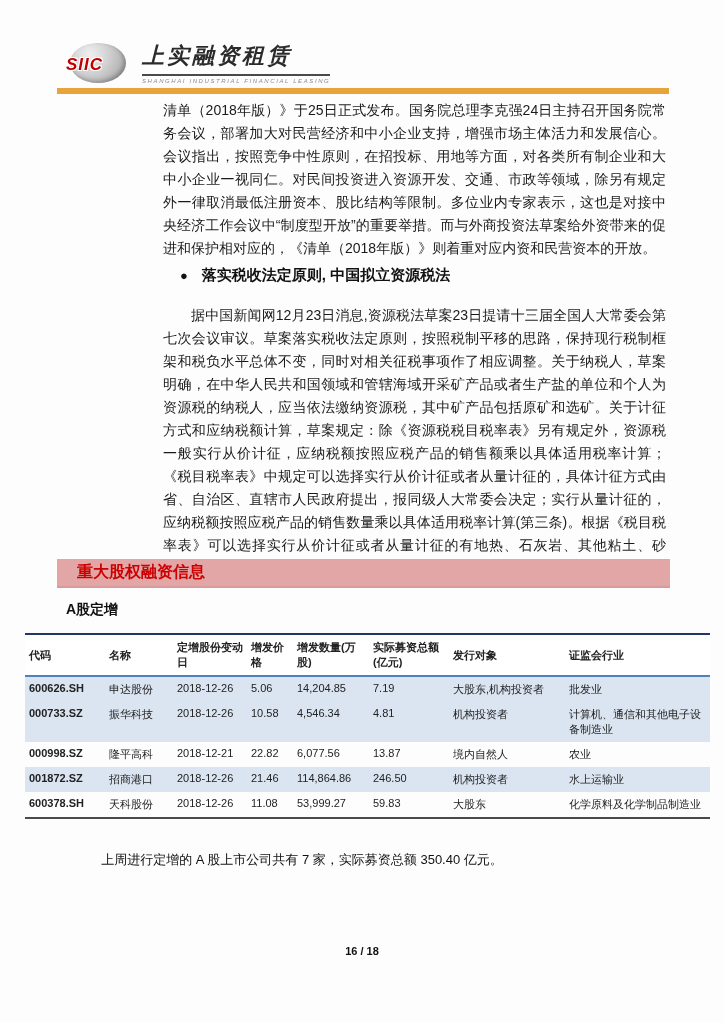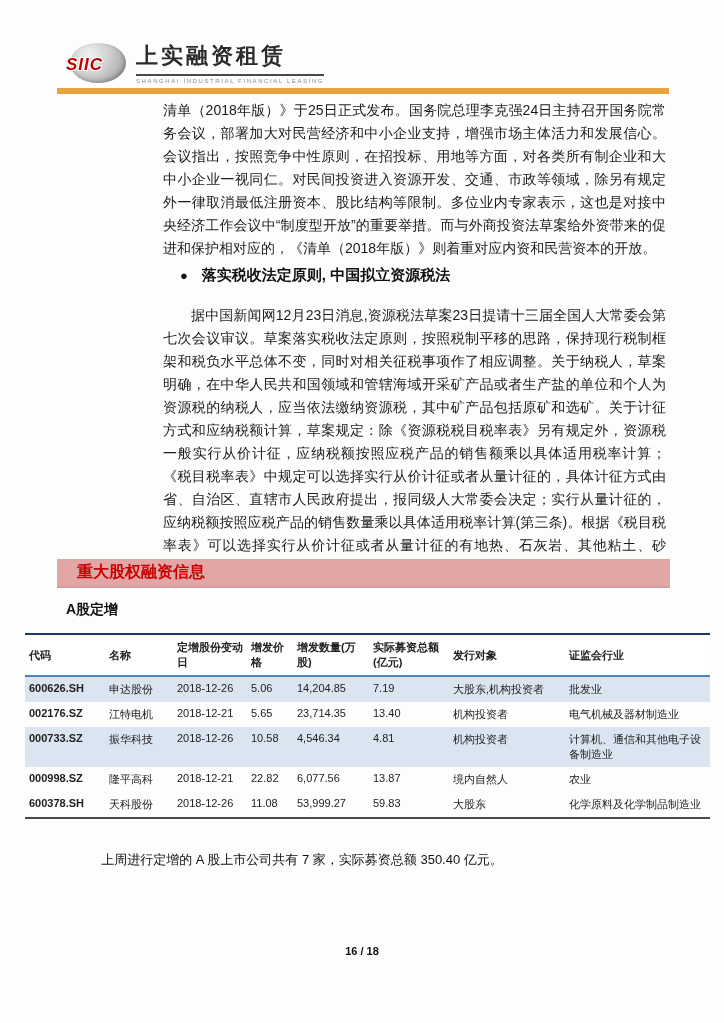--- a/index.html
+++ b/index.html
@@ -20,21 +20,21 @@
     background:radial-gradient(circle at 35% 28%, #f0f0f0 0%, #d2d2d2 40%, #9b9b9b 100%);
     box-shadow:inset -2px -2px 4px rgba(0,0,0,.25);
   }
   .logo-siic {
     position:absolute; left:-4px; top:12px;
     font-style:italic; font-weight:bold; font-size:17px; letter-spacing:1px;
     color:#c00000;
     text-shadow:1px 1px 0 #fff, -1px -1px 0 #fff, 1px -1px 0 #fff, -1px 1px 0 #fff;
     text-align:center;
   }
-  .logo-text { margin-left:10px; }
+  .logo-text { margin-left:16px;font-style:italic; }
   .logo-name {
     font-size:22px; font-weight:bold; color:#2b2b2b; letter-spacing:3px;
     border-bottom:2px solid #4a4a4a; padding-bottom:3px;
   }
   .logo-sub { font-size:6px; color:#8a8a8a; letter-spacing:1.6px; margin-top:2px; white-space:nowrap; }
 
   .gold-bar { position:absolute; top:88px; left:57px; width:612px; height:6px; }
 
   
   .para1 {
@@ -145,50 +145,50 @@
       <tr style="background: rgb(219, 229, 241);">
         <td>600626.SH</td>
         <td>申达股份</td>
         <td>2018-12-26</td>
         <td>5.06</td>
         <td>14,204.85</td>
         <td>7.19</td>
         <td>大股东,机构投资者</td>
         <td>批发业</td>
       </tr>
-      <tr>
-        <td>002176.SZ</td>
-        <td>江特电机</td>
-        <td>2018-12-21</td>
-        <td>5.65</td>
-        <td>23,714.35</td>
-        <td>13.40</td>
-        <td>机构投资者</td>
-        <td>电气机械及器材制造业</td>
-      </tr>
       <tr style="background: rgb(219, 229, 241);">
         <td>000733.SZ</td>
         <td>振华科技</td>
         <td>2018-12-26</td>
         <td>10.58</td>
         <td>4,546.34</td>
         <td>4.81</td>
         <td>机构投资者</td>
         <td>计算机、通信和其他电子设备制造业</td>
       </tr>
       <tr>
         <td>000998.SZ</td>
         <td>隆平高科</td>
         <td>2018-12-21</td>
         <td>22.82</td>
         <td>6,077.56</td>
         <td>13.87</td>
         <td>境内自然人</td>
         <td>农业</td>
       </tr>
+      <tr style="background: rgb(219, 229, 241);">
+        <td>001872.SZ</td>
+        <td>招商港口</td>
+        <td>2018-12-26</td>
+        <td>21.46</td>
+        <td>114,864.86</td>
+        <td>246.50</td>
+        <td>机构投资者</td>
+        <td>水上运输业</td>
+      </tr>
       <tr>
         <td>600378.SH</td>
         <td>天科股份</td>
         <td>2018-12-26</td>
         <td>11.08</td>
         <td>53,999.27</td>
         <td>59.83</td>
         <td>大股东</td>
         <td>化学原料及化学制品制造业</td>
       </tr>

